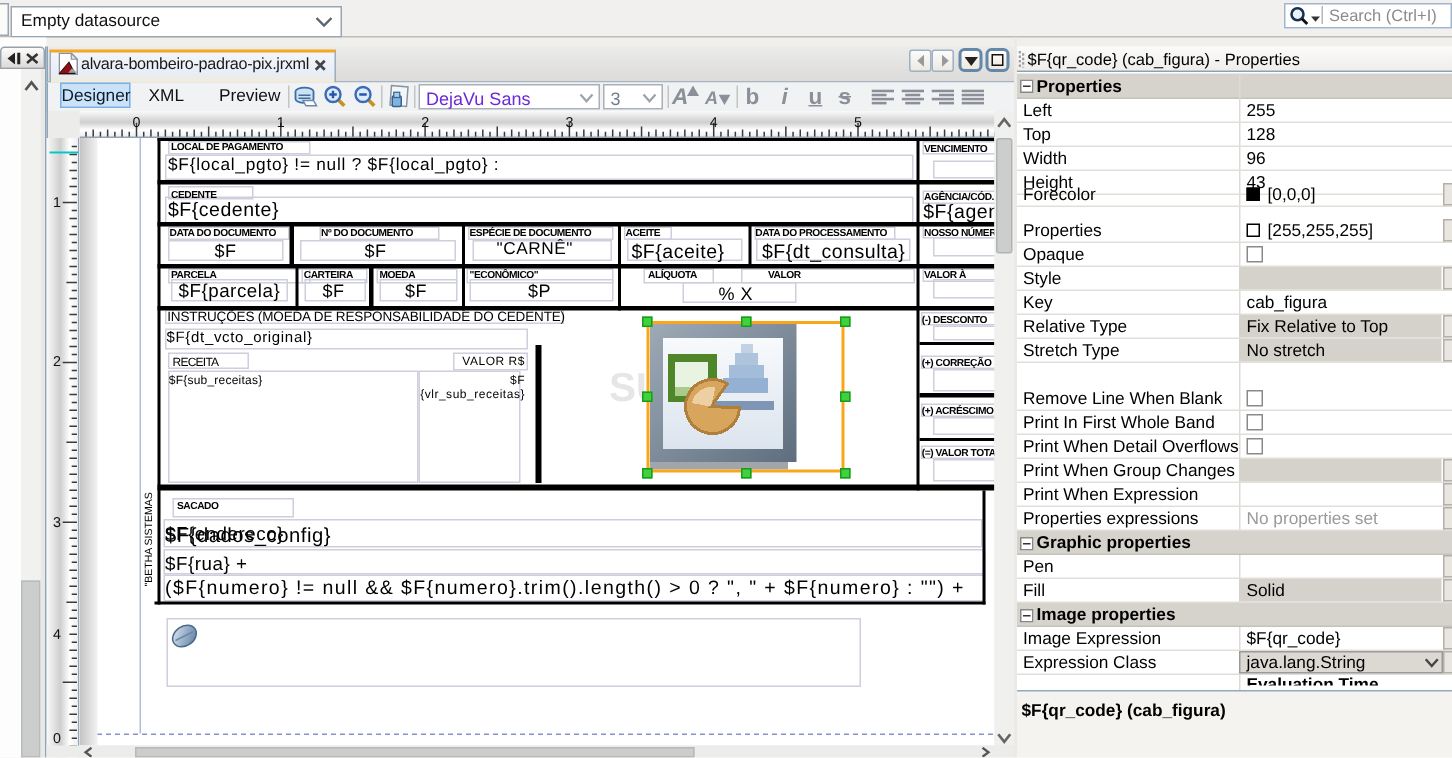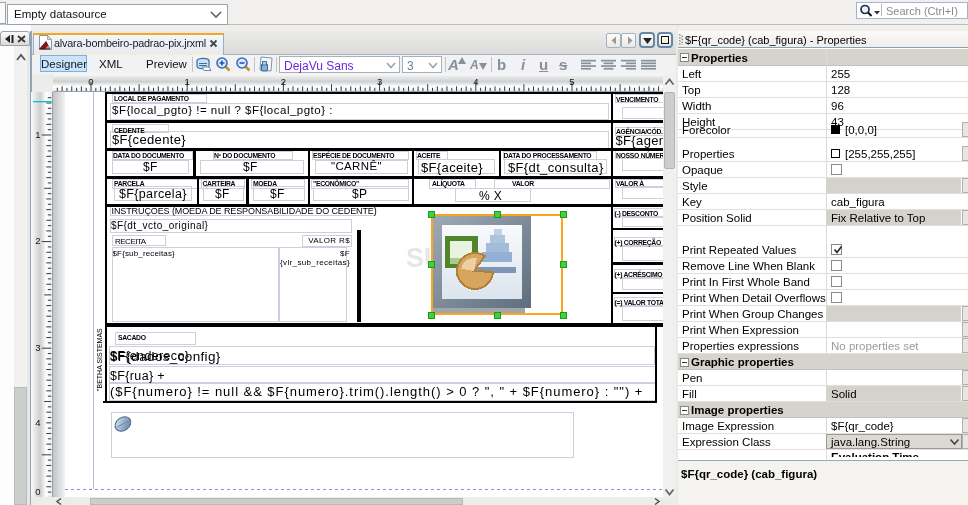--- a/index.html
+++ b/index.html
@@ -436,32 +436,30 @@
       <div class="plab">Style</div>
       <div class="ddcell"></div>
       <div class="pval" style="z-index:2"></div>
       <div class="sliver"></div>
     </div>
 <div class="prow" style="top:162.5px">
       <div class="plab">Key</div>
       <div class="pval">cab_figura</div>
     </div>
 <div class="prow" style="top:178.5px">
-      <div class="plab">Position Solid</div>
+      <div class="plab">Relative Type</div>
       <div class="ddcell"></div>
       <div class="pval" style="z-index:2">Fix Relative to Top</div>
       <div class="sliver"></div>
     </div>
-<div class="prow" style="top:210.5px">
-      <div class="plab">Print Repeated Values</div>
-      <div class="cb">
-        <svg style="position:absolute;left:1px;top:0px" width="10" height="10">
-          <path d="M1.5 4.5 L4 7.5 L8.5 1.5" stroke="#2a2a2a" stroke-width="1.7" fill="none"></path>
-        </svg>
-      </div>
+<div class="prow" style="top:194.5px">
+      <div class="plab">Stretch Type</div>
+      <div class="ddcell"></div>
+      <div class="pval" style="z-index:2">No stretch</div>
+      <div class="sliver"></div>
     </div>
 <div class="prow" style="top:226.5px">
       <div class="plab">Remove Line When Blank</div>
       <div class="cb"></div>
     </div>
 <div class="prow" style="top:258.5px">
       <div class="plab">Print When Detail Overflows</div>
       <div class="cb"></div>
     </div>
 <div class="prow" style="top:242.5px">

